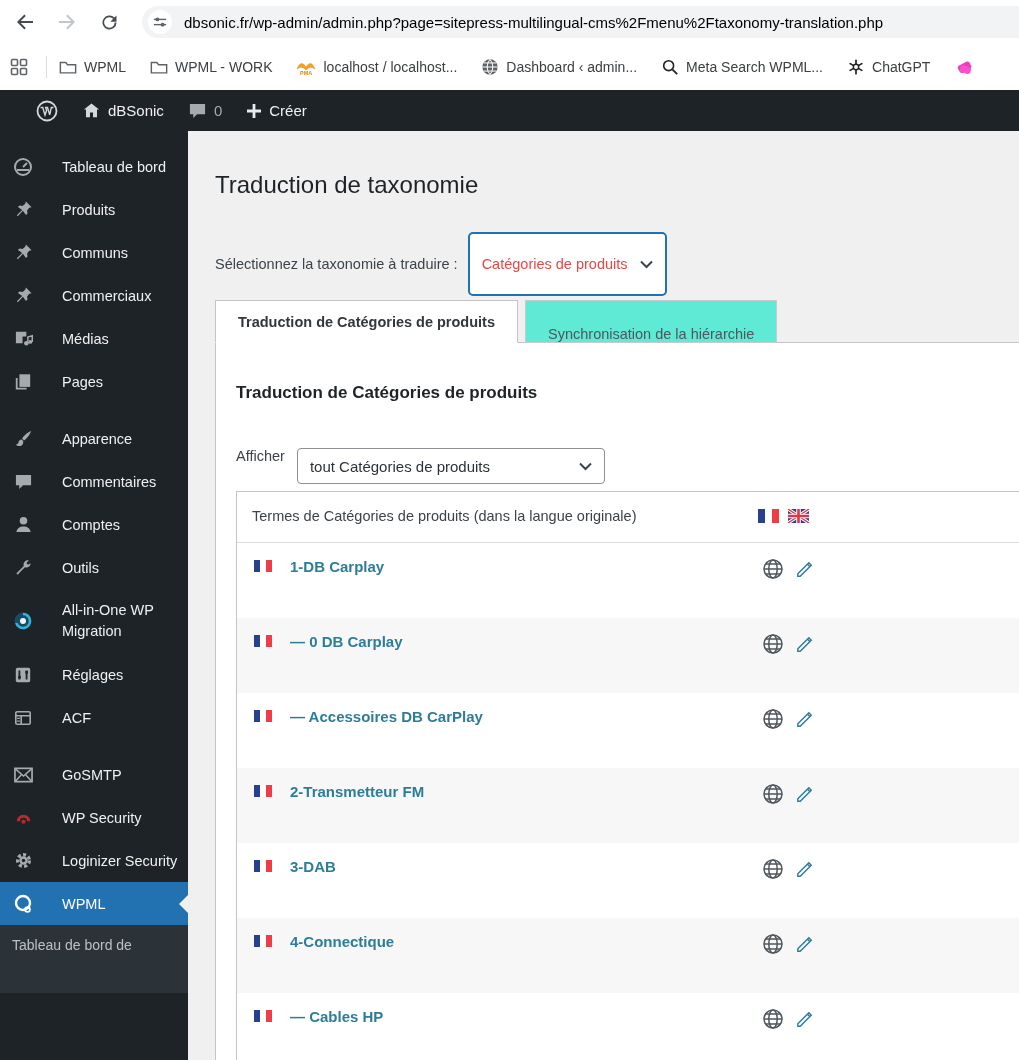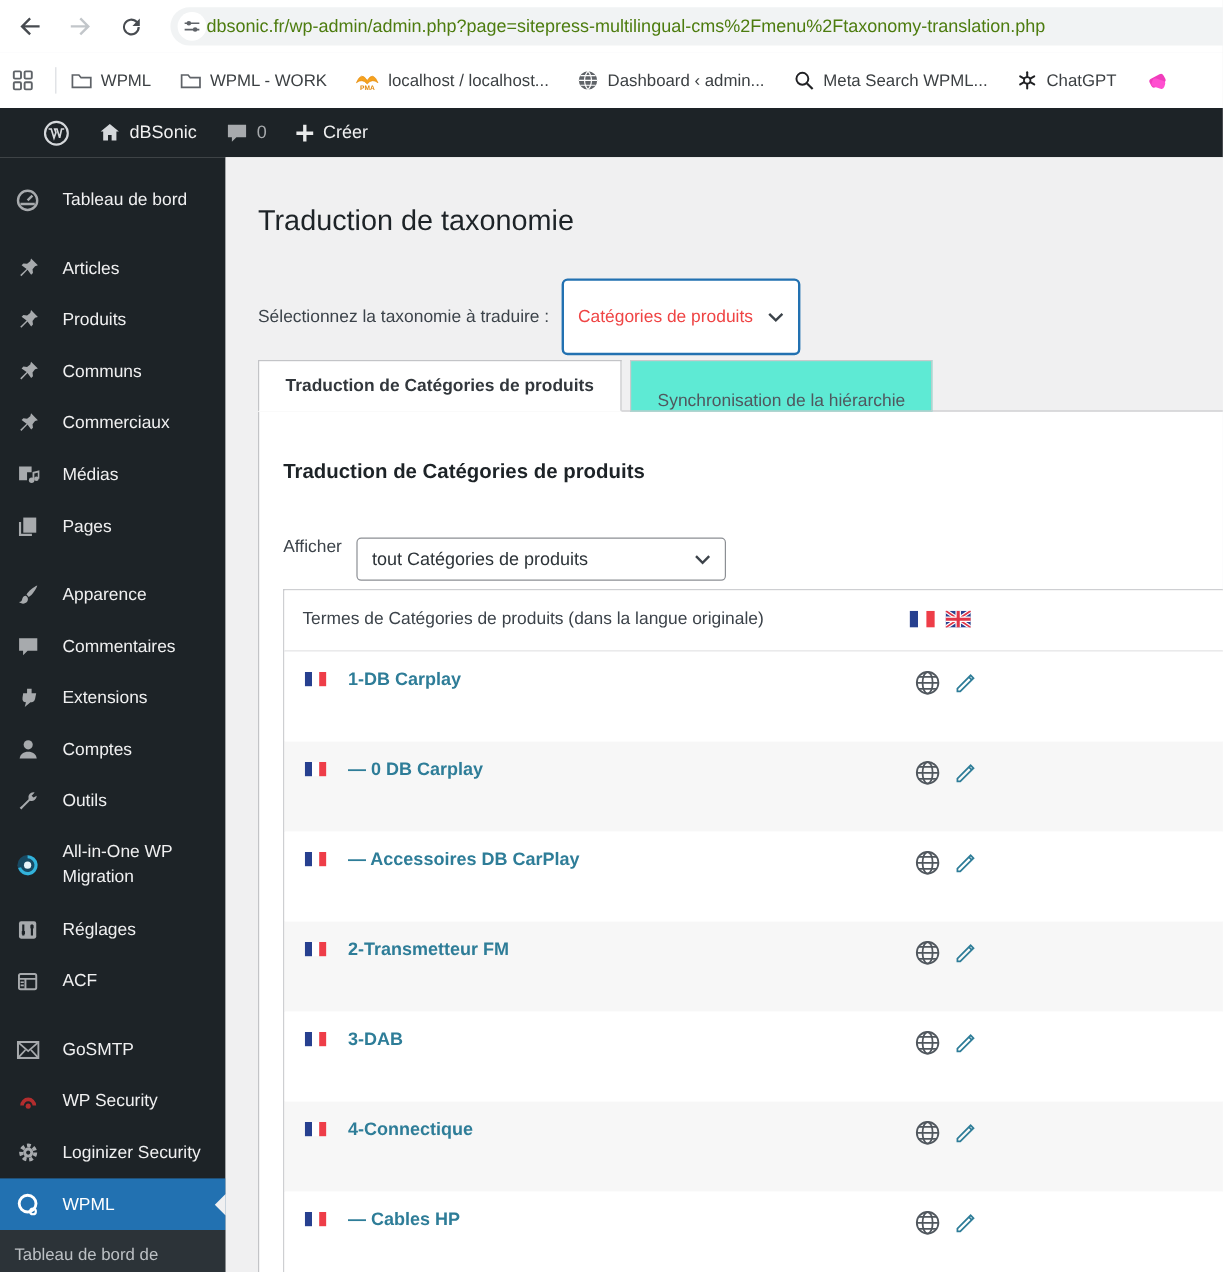--- a/index.html
+++ b/index.html
@@ -6,32 +6,32 @@
   body{
     width:1019px;height:1060px;position:relative;overflow:hidden;
     font-family:"Liberation Sans","DejaVu Sans",sans-serif;
     background:#f0f0f1;-webkit-font-smoothing:antialiased;
   }
   
   .browser-toolbar{position:absolute;left:0;top:0;width:100%;height:44px;background:#ffffff;display:flex;align-items:center;}
   .nav-btn{width:34px;height:34px;display:flex;align-items:center;justify-content:center;margin-left:8px;border-radius:50%;}
   .url-pill{position:absolute;left:142px;top:6px;width:900px;height:32px;background:#f1f3f4;border-radius:16px;display:flex;align-items:center;}
   .tune-circle{width:24px;height:24px;border-radius:50%;background:#ffffff;margin-left:6px;display:flex;align-items:center;justify-content:center;}
-  .url-text{margin-left:0;font-size:15px;color:#4d7c0f;white-space:nowrap;}
+  .url-text{margin-left:12px;font-size:15px;color:#000000;white-space:nowrap;}
   .bookmarks-bar{position:absolute;left:0;top:44px;width:100%;height:46px;background:#ffffff;border-bottom:1px solid #e8eaed;display:flex;align-items:center;}
   .bm-divider{width:1px;height:22px;background:#dadce0;margin:0 12px 0 10px;}
   .bm-item{display:flex;align-items:center;gap:7px;margin-right:24px;font-size:14px;color:#3c4043;white-space:nowrap;}
   
   .admin-bar{position:absolute;left:0;top:90px;width:100%;height:41px;background:#1d2327;display:flex;align-items:center;color:#f0f0f1;font-size:15px;padding-left:24px;}
   .ab-item{display:flex;align-items:center;gap:7px;padding:0 12px;height:100%;}
   .ab-count{color:#a7aaad;}
   
   .sidebar{position:absolute;left:0;top:131px;width:188px;height:929px;background:#1d2327;color:#f0f0f1;}
   .menu{padding-top:14px;}
-  .menu-item{display:flex;align-items:center;gap:18px;height:43px;padding-left:12px;font-size:14.5px;cursor:pointer;position:relative;}
+  .menu-item{display:flex;align-items:center;gap:28px;height:43px;padding-left:12px;font-size:14.5px;cursor:pointer;position:relative;}
   .menu-item .mi-icon{width:22px;display:flex;justify-content:center;color:#a7aaad;flex:0 0 22px;}
   .menu-item.two-line{height:64px;align-items:center;}
   .menu-item.two-line .mi-label{line-height:1.45;}
   .sep{margin-top:14px;}
   .menu-item.current{background:#2271b1;color:#fff;}
   .menu-item.current .mi-icon{color:#fff;}
   .menu-item.current::after{content:"";position:absolute;right:0;top:50%;margin-top:-9px;border:9px solid transparent;border-right-color:#f0f0f1;border-left-width:0;}
   .submenu{background:#2c3338;padding:12px 0 40px 12px;font-size:14px;color:#bcc0c4;}
   
   .content{position:absolute;left:188px;top:131px;width:831px;height:929px;background:#f0f0f1;}
@@ -191,28 +191,20 @@
     <div class="menu-item">
       <span class="mi-icon">
         <svg width="20" height="20" viewBox="0 0 20 20">
             <circle cx="10" cy="10" r="8" fill="none" stroke="currentColor" stroke-width="2"></circle>
             <path d="M10 10 14 6" stroke="currentColor" stroke-width="2"></path>
             <path d="M4 13h12" stroke="currentColor" stroke-width="2"></path>
           </svg>
       </span>
         <span class="mi-label">Tableau de bord</span>
     </div>
-    <div class="menu-item sep">
-      <span class="mi-icon">
-        <svg width="19" height="19" viewBox="0 0 20 20">
-            <path d="M12.5 1.5 18.5 7.5 16 8.2 13.8 11l.4 3.2-1.6 1.6-3.2-4.4L4 17l-1-1 5.6-5.4-4.4-3.2L5.8 5.8 9 6.2 11.8 4z" fill="currentColor"></path>
-          </svg>
-      </span>
-        <span class="mi-label">Articles</span>
-    </div>
     <div class="menu-item">
       <span class="mi-icon">
         <svg width="19" height="19" viewBox="0 0 20 20">
             <path d="M12.5 1.5 18.5 7.5 16 8.2 13.8 11l.4 3.2-1.6 1.6-3.2-4.4L4 17l-1-1 5.6-5.4-4.4-3.2L5.8 5.8 9 6.2 11.8 4z" fill="currentColor"></path>
           </svg>
       </span>
         <span class="mi-label">Produits</span>
     </div>
     <div class="menu-item">
       <span class="mi-icon">
@@ -259,28 +251,20 @@
       </span>
         <span class="mi-label">Apparence</span>
     </div>
     <div class="menu-item">
       <span class="mi-icon">
         <svg width="19" height="18" viewBox="0 0 20 19">
             <path d="M2 2h16v11H9.5L5.5 17v-4H2z" fill="currentColor"></path>
           </svg>
       </span>
         <span class="mi-label">Commentaires</span>
-    </div>
-    <div class="menu-item">
-      <span class="mi-icon">
-        <svg width="19" height="19" viewBox="0 0 20 20">
-            <path d="M13 2v4h4l-1 5c-.6 2.4-2.4 3-4 3l-5 4 1-4c-2 0-3.4-1.4-3-4l.6-4H9V2z" fill="currentColor"></path>
-          </svg>
-      </span>
-        <span class="mi-label">Extensions</span>
     </div>
     <div class="menu-item">
       <span class="mi-icon">
         <svg width="19" height="19" viewBox="0 0 20 20">
             <circle cx="10" cy="6" r="4" fill="currentColor"></circle>
             <path d="M2.5 18c.5-4 3.5-6 7.5-6s7 2 7.5 6z" fill="currentColor"></path>
           </svg>
       </span>
         <span class="mi-label">Comptes</span>
     </div>

